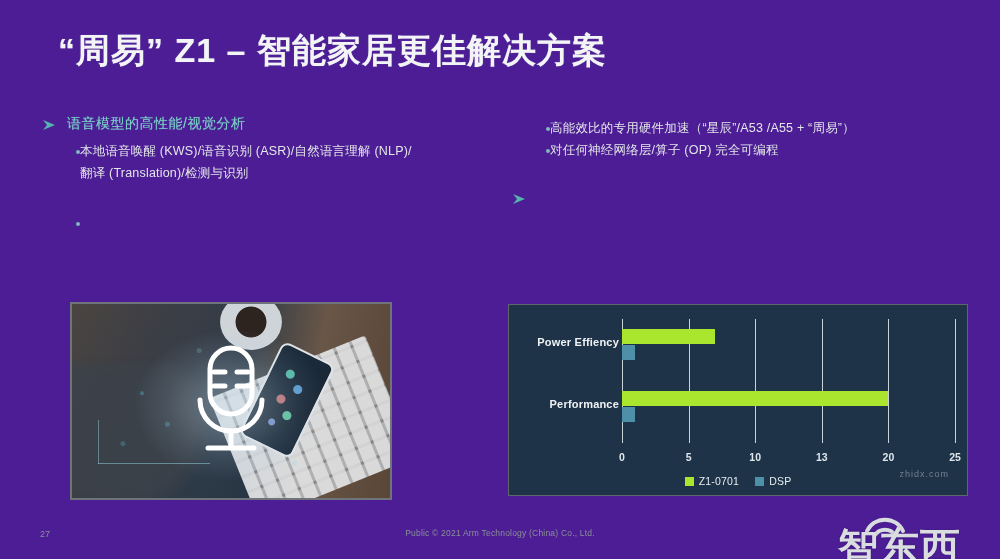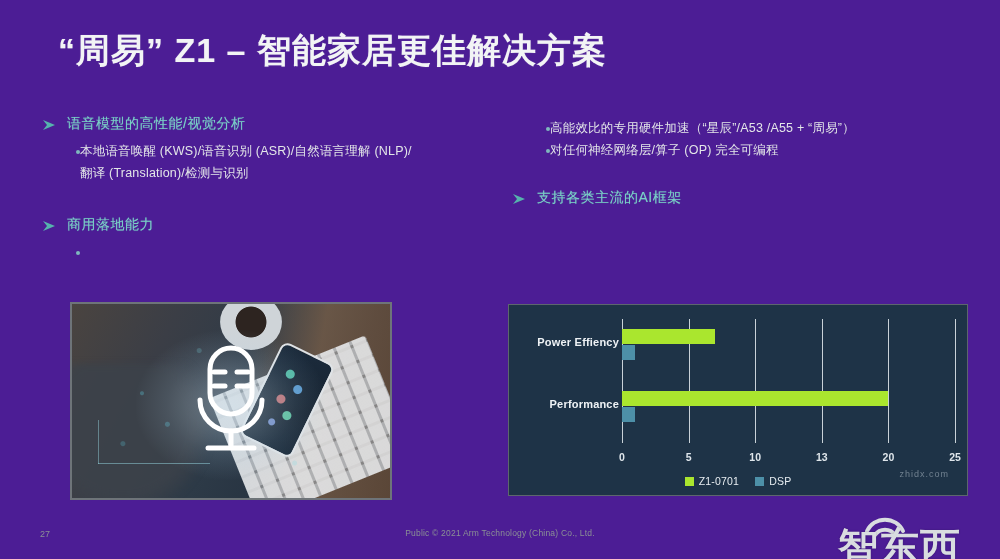--- a/index.html
+++ b/index.html
@@ -292,26 +292,20 @@
           <span class="sub-text">本地语音唤醒 (KWS)/语音识别 (ASR)/自然语言理解 (NLP)/</span>
         </div>
         <div class="sub-row">
           <span class="dot-icon" style="visibility:hidden"></span>
           <span class="sub-text">翻译 (Translation)/检测与识别</span>
         </div>
       </div>
     </div>
 
     <div class="bullet-group" style="margin-top:30px">
-      <div class="bullet-row">
-        <svg class="arrow-icon" viewBox="0 0 15 20">
-          <path d="M1 5 L13 10 L1 15 L5 10 Z" fill="#56b3ad"></path>
-        </svg>
-        <div class="bullet-head">商用落地能力</div>
-      </div>
       <div class="sub-list">
         <div class="sub-row">
           <span class="dot-icon"></span>
         </div>
       </div>
     </div>
 
   </div>
 
   <div class="col" id="col-right">
@@ -327,21 +321,20 @@
           <span class="sub-text">对任何神经网络层/算子 (OP) 完全可编程</span>
         </div>
       </div>
     </div>
 
     <div class="bullet-group" style="margin-top:26px">
       <div class="bullet-row">
         <svg class="arrow-icon" viewBox="0 0 15 20">
           <path d="M1 5 L13 10 L1 15 L5 10 Z" fill="#56b3ad"></path>
         </svg>
-        <div class="bullet-head">支持各类主流的AI框架</div>
       </div>
     </div>
 
 
   </div>
 
   <div id="photo">
     <div class="photo-scene">
       <div class="ph-desk"></div>
       <div class="ph-wood"></div>

